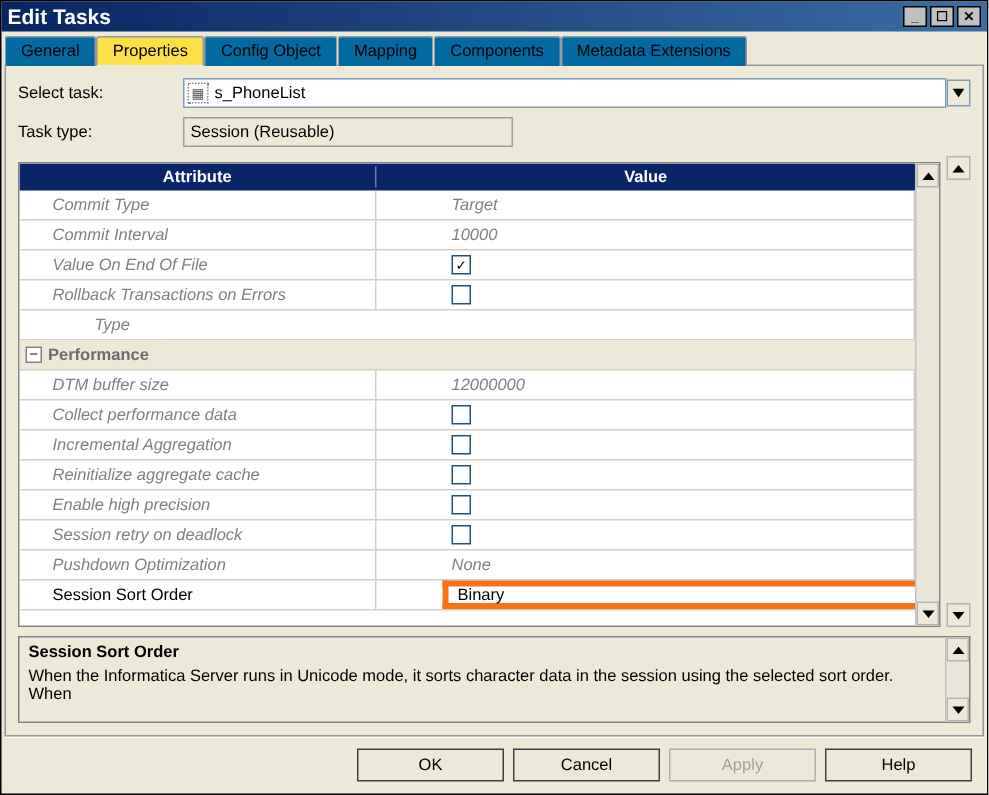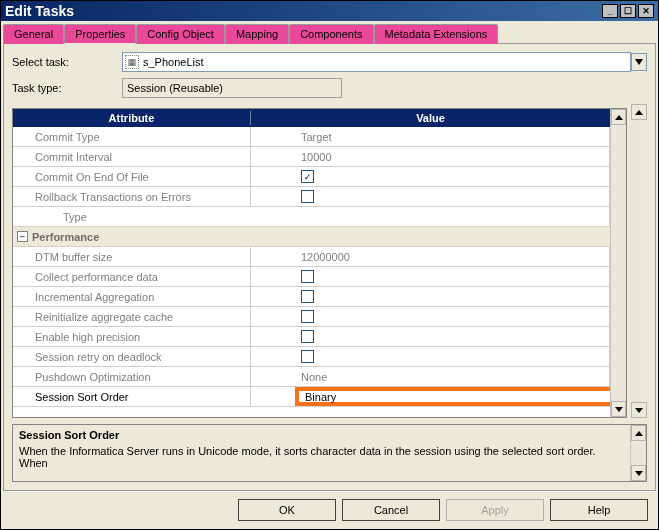--- a/index.html
+++ b/index.html
@@ -45,29 +45,29 @@
   }
   .tabs {
     display: flex;
     position: relative;
     top: 1px;
     z-index: 2;
   }
   .tab {
     border: 1px solid #919b9c;
     border-bottom: none;
-    background: #ec4899;
+    background: #0369a1;
     padding: 3px 10px;
     font-size: 11px;
     margin-right: 0px;
     border-radius: 2px 2px 0 0;
     cursor: pointer;
   }
   .tab.active {
-    background: #ec4899;
+    background: #fde047;
     border-bottom: 1px solid #ece9d8;
     position: relative;
     z-index: 3;
   }
   .tab-panel {
     border: 1px solid #919b9c;
     flex: 1;
     background: #ece9d8;
     padding: 8px;
     display: flex;
@@ -184,21 +184,21 @@
     border: 1px solid #1c5180;
     background: #fff;
     display: inline-flex;
     align-items: center; justify-content: center;
   }
   .chk.checked::after {
     content: '✓';
     font-size: 9px;
     color: #000;
   }
-  .muted { color: #808080; }
+  .muted { color: #808080; font-style: italic; }
   .vscroll {
     width: 16px;
     background: #eae7da;
     display: flex; flex-direction: column;
     border-left: 1px solid #c3c3c3;
   }
   .sbtn {
     height: 16px; background: #ece9d8;
     border: 1px solid #b3b3b3;
     display:flex; align-items:center; justify-content:center;
@@ -297,21 +297,21 @@
             <div class="grid-body" id="grid-body">
                 <div class="grid-row">
                   <div class="cell-attr muted">Commit Type</div>
                   <div class="cell-val muted">Target</div>
                 </div>
                 <div class="grid-row">
                   <div class="cell-attr muted">Commit Interval</div>
                   <div class="cell-val muted">10000</div>
                 </div>
                 <div class="grid-row">
-                  <div class="cell-attr muted">Commit On End Of File</div>
+                  <div class="cell-attr muted">Value On End Of File</div>
                   <div class="cell-val">
                     <span class="chk checked"></span>
                   </div>
                 </div>
                 <div class="grid-row">
                   <div class="cell-attr muted">Rollback Transactions on Errors</div>
                   <div class="cell-val">
                     <span class="chk"></span>
                   </div>
                 </div>

